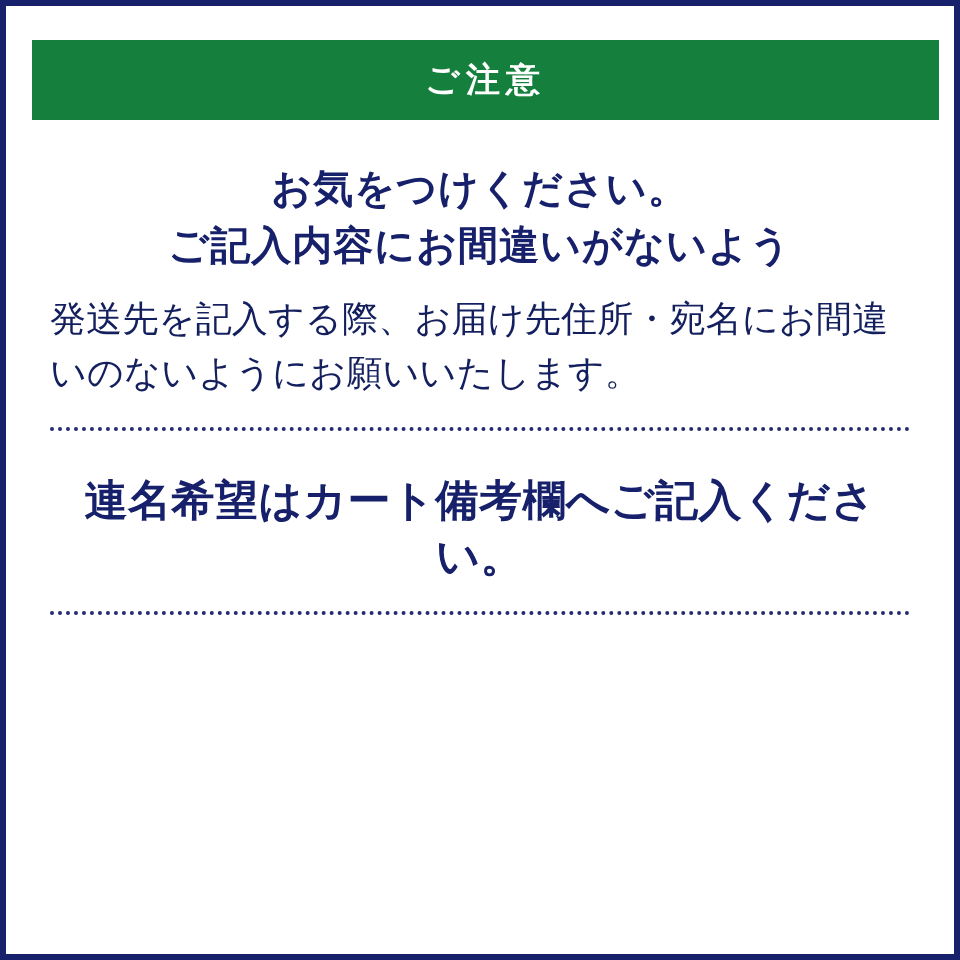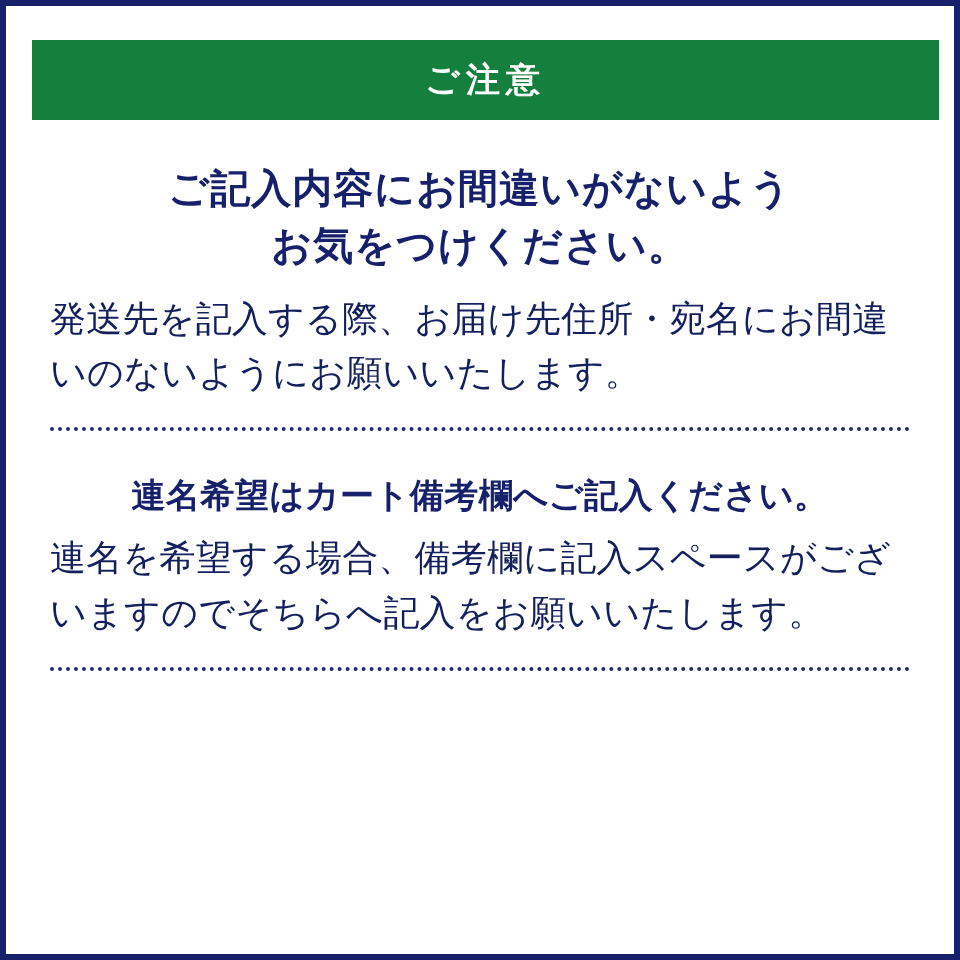--- a/index.html
+++ b/index.html
@@ -49,21 +49,21 @@
     font-size: 40px;
     line-height: 1.42;
     text-align: center;
     margin: 40px 0 18px 0;
     letter-spacing: 1px;
   }
 
   .section-heading {
     color: #17206a;
     font-weight: bold;
-    font-size: 34px;
+    font-size: 43px;
     line-height: 1.3;
     text-align: center;
     margin: 26px 0 14px 0;
     letter-spacing: 0.5px;
   }
 
   .body-text {
     color: #14205e;
     font-size: 36px;
     line-height: 1.52;
@@ -81,30 +81,29 @@
 </head>
 <body>
 
 <div class="page">
 
   <div class="header-band">ご注意</div>
 
   <div class="content">
 
     <div class="lead-heading">
+      <div>お気をつけください。</div>
       <div>ご記入内容にお間違いがないよう</div>
-      <div>お気をつけください。</div>
     </div>
 
     <p class="body-text">発送先を記入する際、お届け先住所・宛名にお間違いのないようにお願いいたします。</p>
 
     <div class="divider"></div>
 
     <div class="section">
       <div class="section-heading">連名希望はカート備考欄へご記入ください。</div>
-      <p class="body-text">連名を希望する場合、備考欄に記入スペースがございますのでそちらへ記入をお願いいたします。</p>
     </div>
 
     <div class="divider"></div>
 
 
   </div>
 </div>
 
 </body></html>

